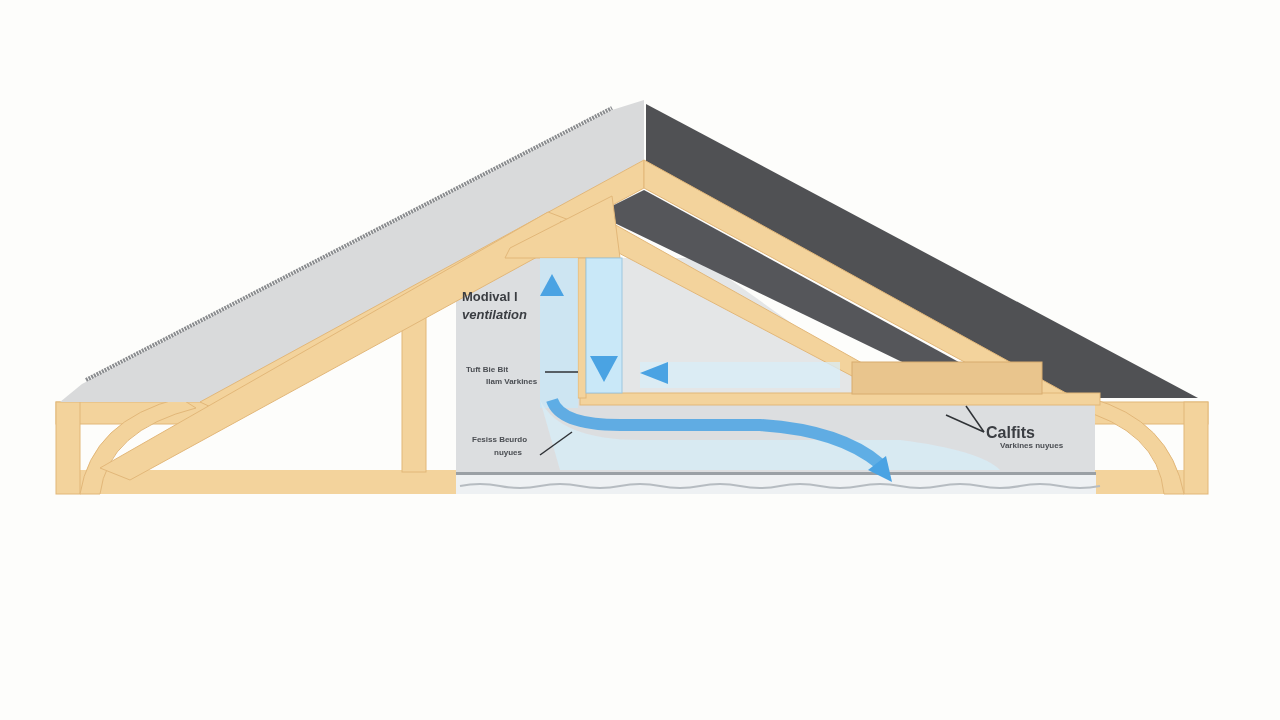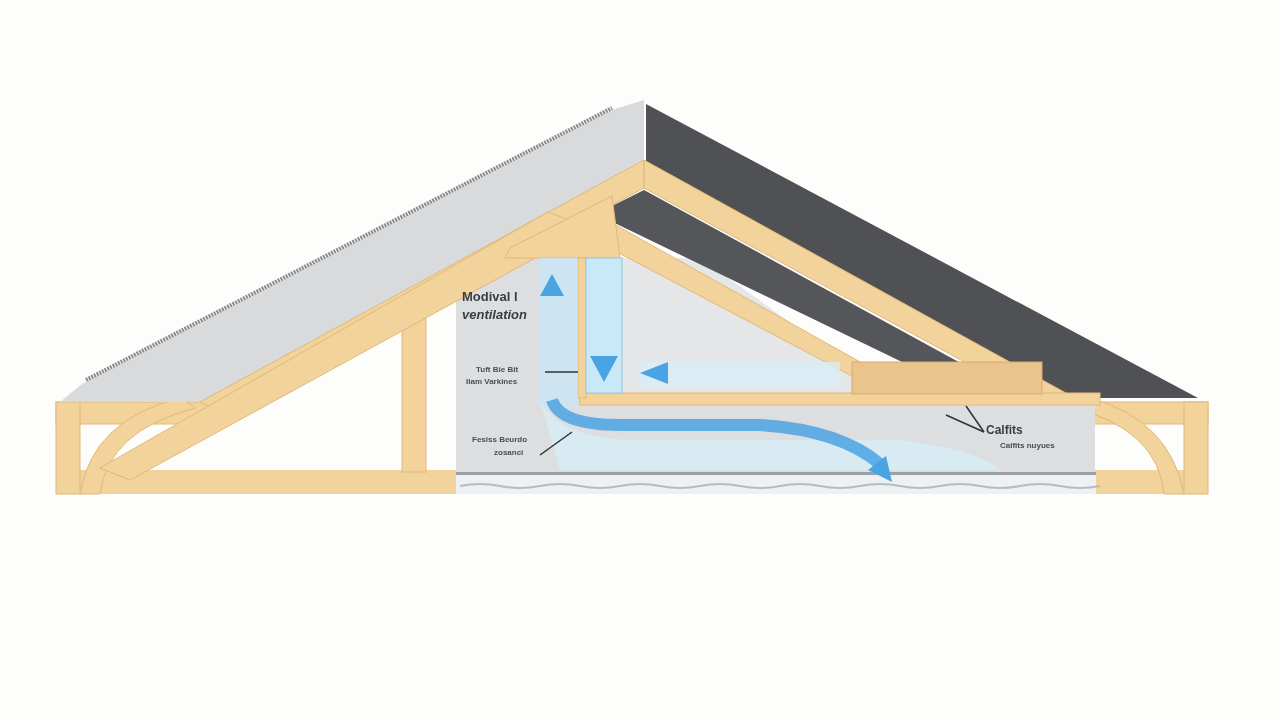--- a/index.html
+++ b/index.html
@@ -12,21 +12,21 @@
     #stage { position: absolute; left: 0; top: 0; width: 1036px; height: 720px; }
     .label {
       position: absolute;
       color: #3a3d42;
       font-family: "Liberation Sans", sans-serif;
       line-height: 1.1;
       white-space: nowrap;
     }
     .label.big { font-size: 13px; font-weight: bold; }
     .label.small { font-size: 8px; font-weight: bold; color: #4a4d52; }
-    .label.mid { font-size: 12px; font-weight: bold; }
+    .label.mid { font-size: 16px; font-weight: bold; }
   </style>
 </head>
 <body>
 
 <div id="stage">
   <svg width="1280" height="720" viewBox="0 0 1280 720" xmlns="http://www.w3.org/2000/svg">
     <defs>
       <linearGradient id="airGrad" x1="0" y1="0" x2="1" y2="0">
         <stop offset="0" stop-color="#4aa3e3"></stop>
         <stop offset="1" stop-color="#4aa3e3" stop-opacity="0.15"></stop>
@@ -125,21 +125,21 @@
       <line x1="540" y1="455" x2="572" y2="432"></line>
       <line x1="984" y1="432" x2="946" y2="415"></line>
       <line x1="984" y1="432" x2="966" y2="406"></line>
     </g>
   </svg>
 
   
   <div class="label big" style="left:462px; top:290px;">Modival l</div>
   <div class="label big" style="left:462px; top:308px;font-style:italic;">ventilation</div>
 
-  <div class="label small" style="left:476px; top:366px;">Tuft Bie Bit</div>
-  <div class="label small" style="left:466px; top:378px;">Ilam Varkines</div>
+  <div class="label small" style="left:466px; top:366px;">Tuft Bie Bit</div>
+  <div class="label small" style="left:486px; top:378px;">Ilam Varkines</div>
 
   <div class="label small" style="left:472px; top:436px;">Fesiss Beurdo</div>
-  <div class="label small" style="left:494px; top:449px;">zosanci</div>
+  <div class="label small" style="left:494px; top:449px;">nuyues</div>
 
   <div class="label mid" style="left:986px; top:424px;">Calfits</div>
-  <div class="label small" style="left:1000px; top:442px;">Calfits nuyues</div>
+  <div class="label small" style="left:1000px; top:442px;">Varkines nuyues</div>
 </div>
 
 </body></html>

